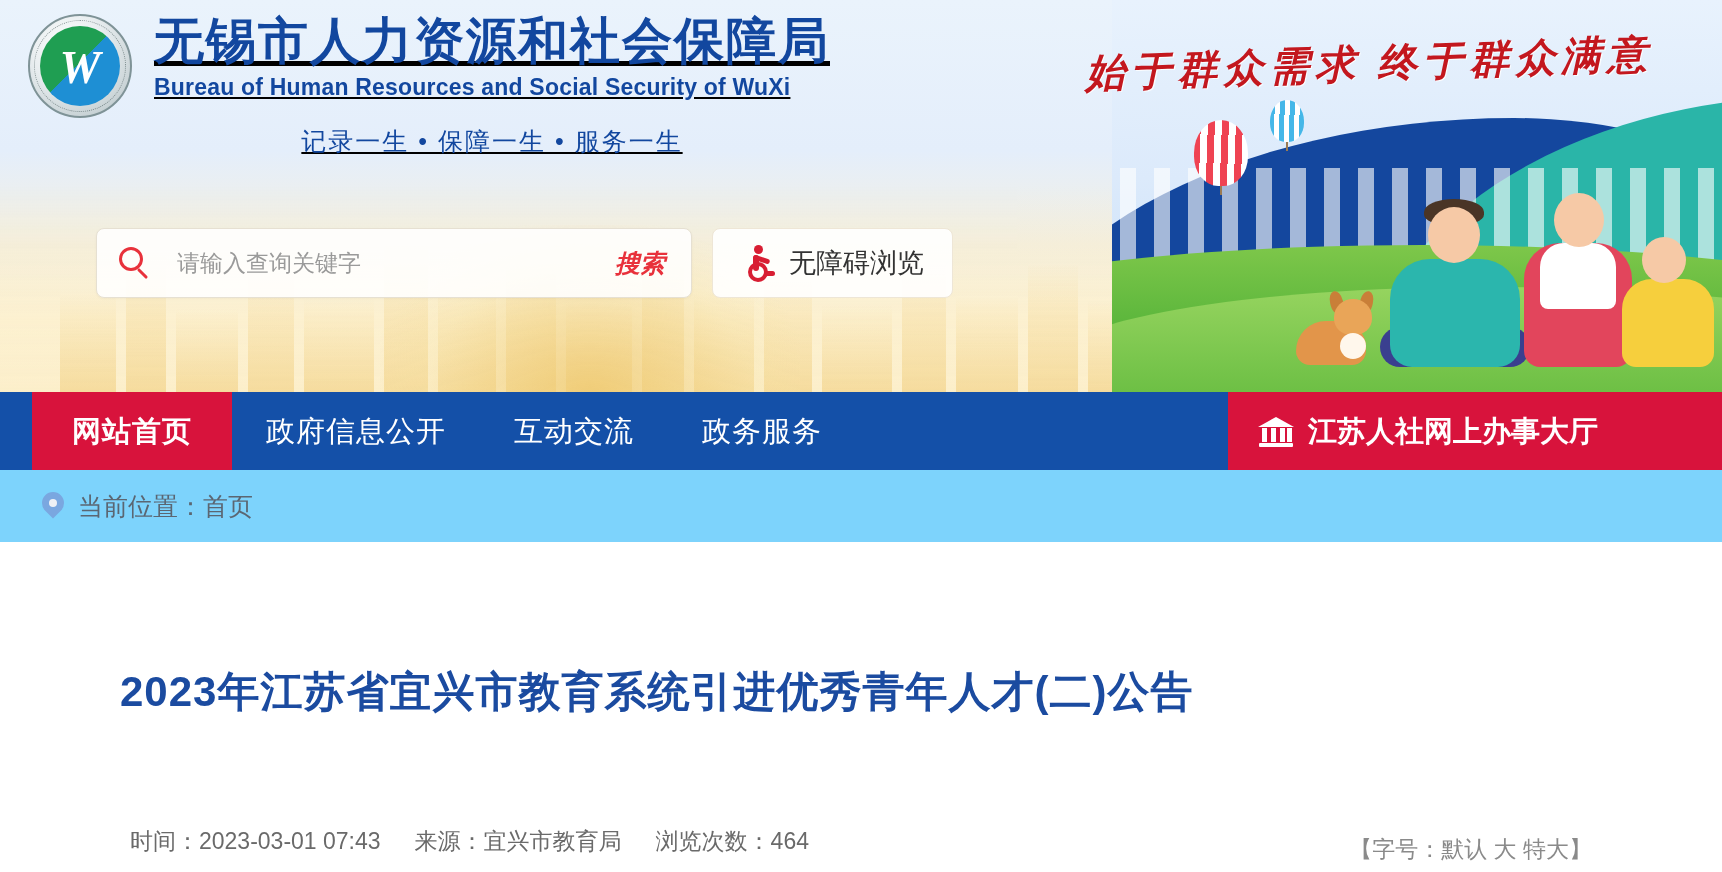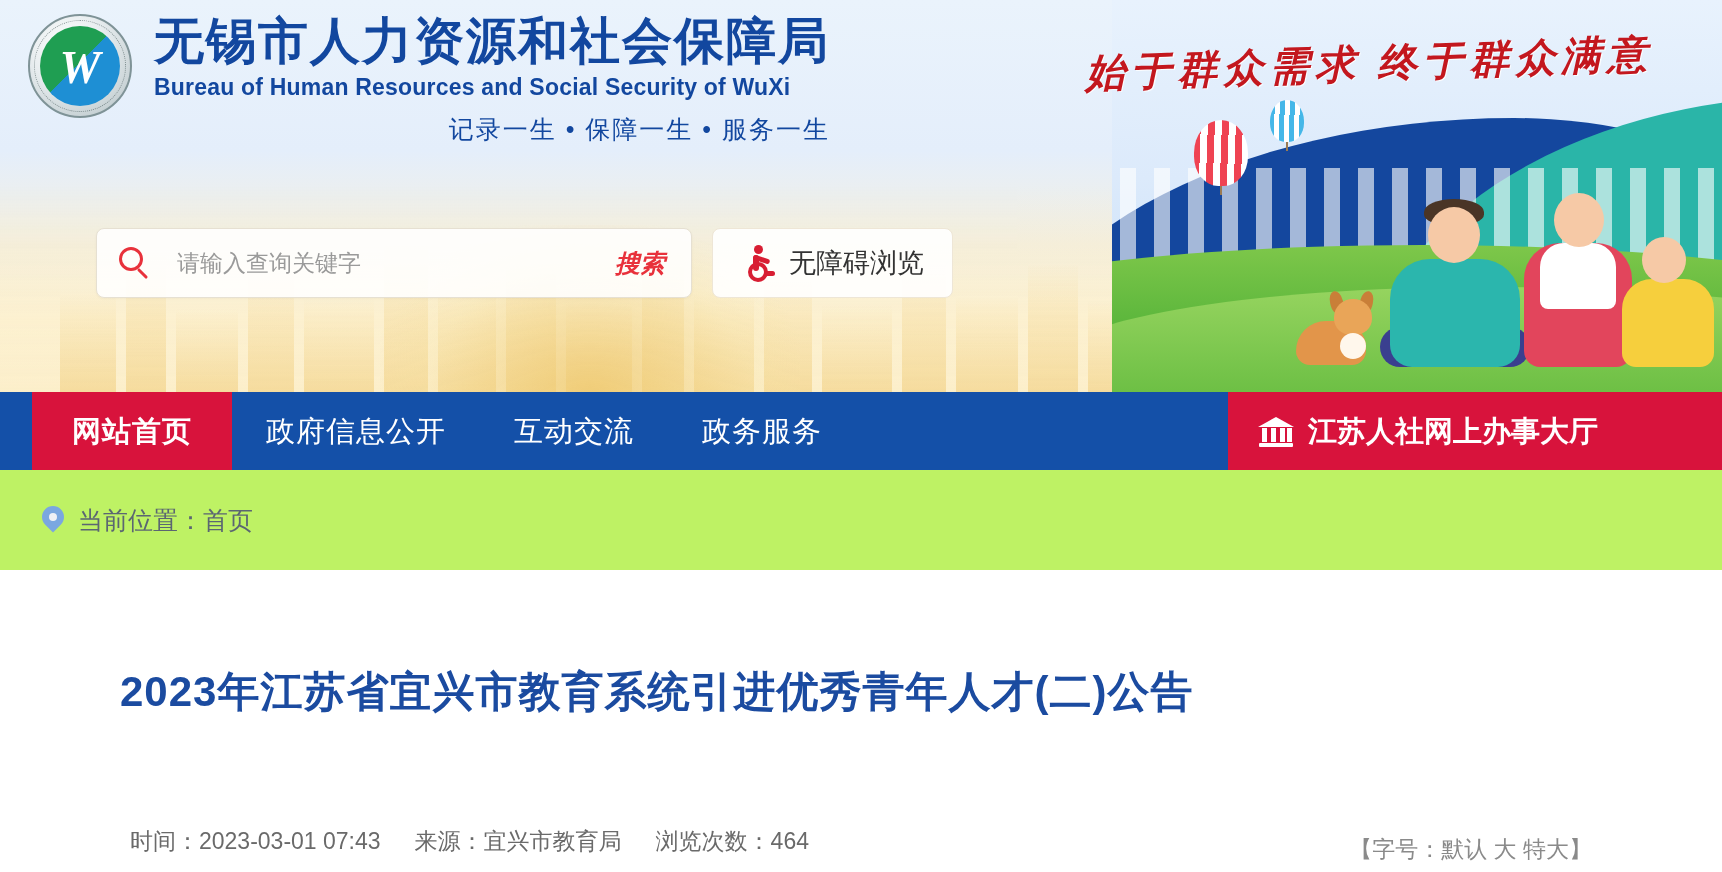--- a/index.html
+++ b/index.html
@@ -146,22 +146,22 @@
   }
   .title-cn {
     font-size:50px; font-weight:bold; color:#12479f; letter-spacing:2px;
     font-family:"Liberation Sans", sans-serif; line-height:1.08; white-space:nowrap;
   }
   .title-en {
     font-size:23px; font-weight:bold; color:#12479f; letter-spacing:.2px;
     margin-top:6px; white-space:nowrap;
   }
   .slogan-cn {
-    margin-top:12px; font-size:25px; color:#12479f; letter-spacing:2px;
-    text-align:right; white-space:nowrap;
+    margin-top:24px; font-size:25px; color:#12479f; letter-spacing:2px;
+    text-align:center; white-space:nowrap;
   }
   .calligraphy {
     position:absolute; left:1085px; top:36px; font-size:40px; color:#c3171e;
     font-family:"Liberation Serif", serif; font-weight:bold; font-style:italic;
     letter-spacing:6px; white-space:nowrap;
     text-shadow: 1px 1px 0 rgba(255,255,255,.85);
     transform: rotate(-2deg);
   }
 
   
@@ -222,22 +222,22 @@
   }
   .bank-icon { width:36px; height:30px; position:relative; flex:none; }
   .bank-icon .roof { position:absolute; left:0; top:0; width:0; height:0;
     border-left:18px solid transparent; border-right:18px solid transparent; border-bottom:10px solid #fff; }
   .bank-icon .base { position:absolute; left:1px; bottom:0; width:34px; height:4px; background:#fff; border-radius:1px;}
   .bank-icon .col { position:absolute; bottom:5px; width:5px; height:14px; background:#fff; }
   .bank-icon .c1{left:4px;} .bank-icon .c2{left:13px;} .bank-icon .c3{left:22px;} .bank-icon .c4{left:29px;}
 
   
   .crumbbar {
-    position:absolute; left:0; top:470px; width:1722px; height:100px;
-    background:#bef264; display:flex; align-items:center;
+    position:absolute; left:0; top:470px; width:1722px; height:72px;
+    background:#7dd3fc; display:flex; align-items:center;
   }
   .crumb { display:flex; align-items:center; gap:14px; margin-left:42px; }
   .pin { width:22px; height:28px; position:relative; flex:none; }
   .pin .p {
     position:absolute; left:0; top:0; width:22px; height:22px; background:#7aa7e0;
     border-radius:50% 50% 50% 0; transform:rotate(-45deg);
   }
   .pin .d { position:absolute; left:7px; top:7px; width:8px; height:8px; background:#eef0f5; border-radius:50%; }
   .crumb-text { font-size:25px; color:#5b6672; white-space:nowrap; }
 
@@ -321,21 +321,21 @@
     </div>
 
     <div class="logo-wrap">
       <div class="emblem">
         <div class="ring"></div>
         <div class="inner">
             <span class="w">W</span>
           </div>
         <div class="arc"></div>
       </div>
-      <div style="margin-left:22px;">
+      <div style="margin-left:22px;text-decoration:underline;">
         <div class="title-cn">无锡市人力资源和社会保障局</div>
         <div class="title-en">Bureau of  Human Resources and Social Security of WuXi</div>
         <div class="slogan-cn">记录一生 • 保障一生 • 服务一生</div>
       </div>
     </div>
 
     <div class="calligraphy">始于群众需求  终于群众满意</div>
 
     <div class="searchrow">
       <div class="searchbox">

